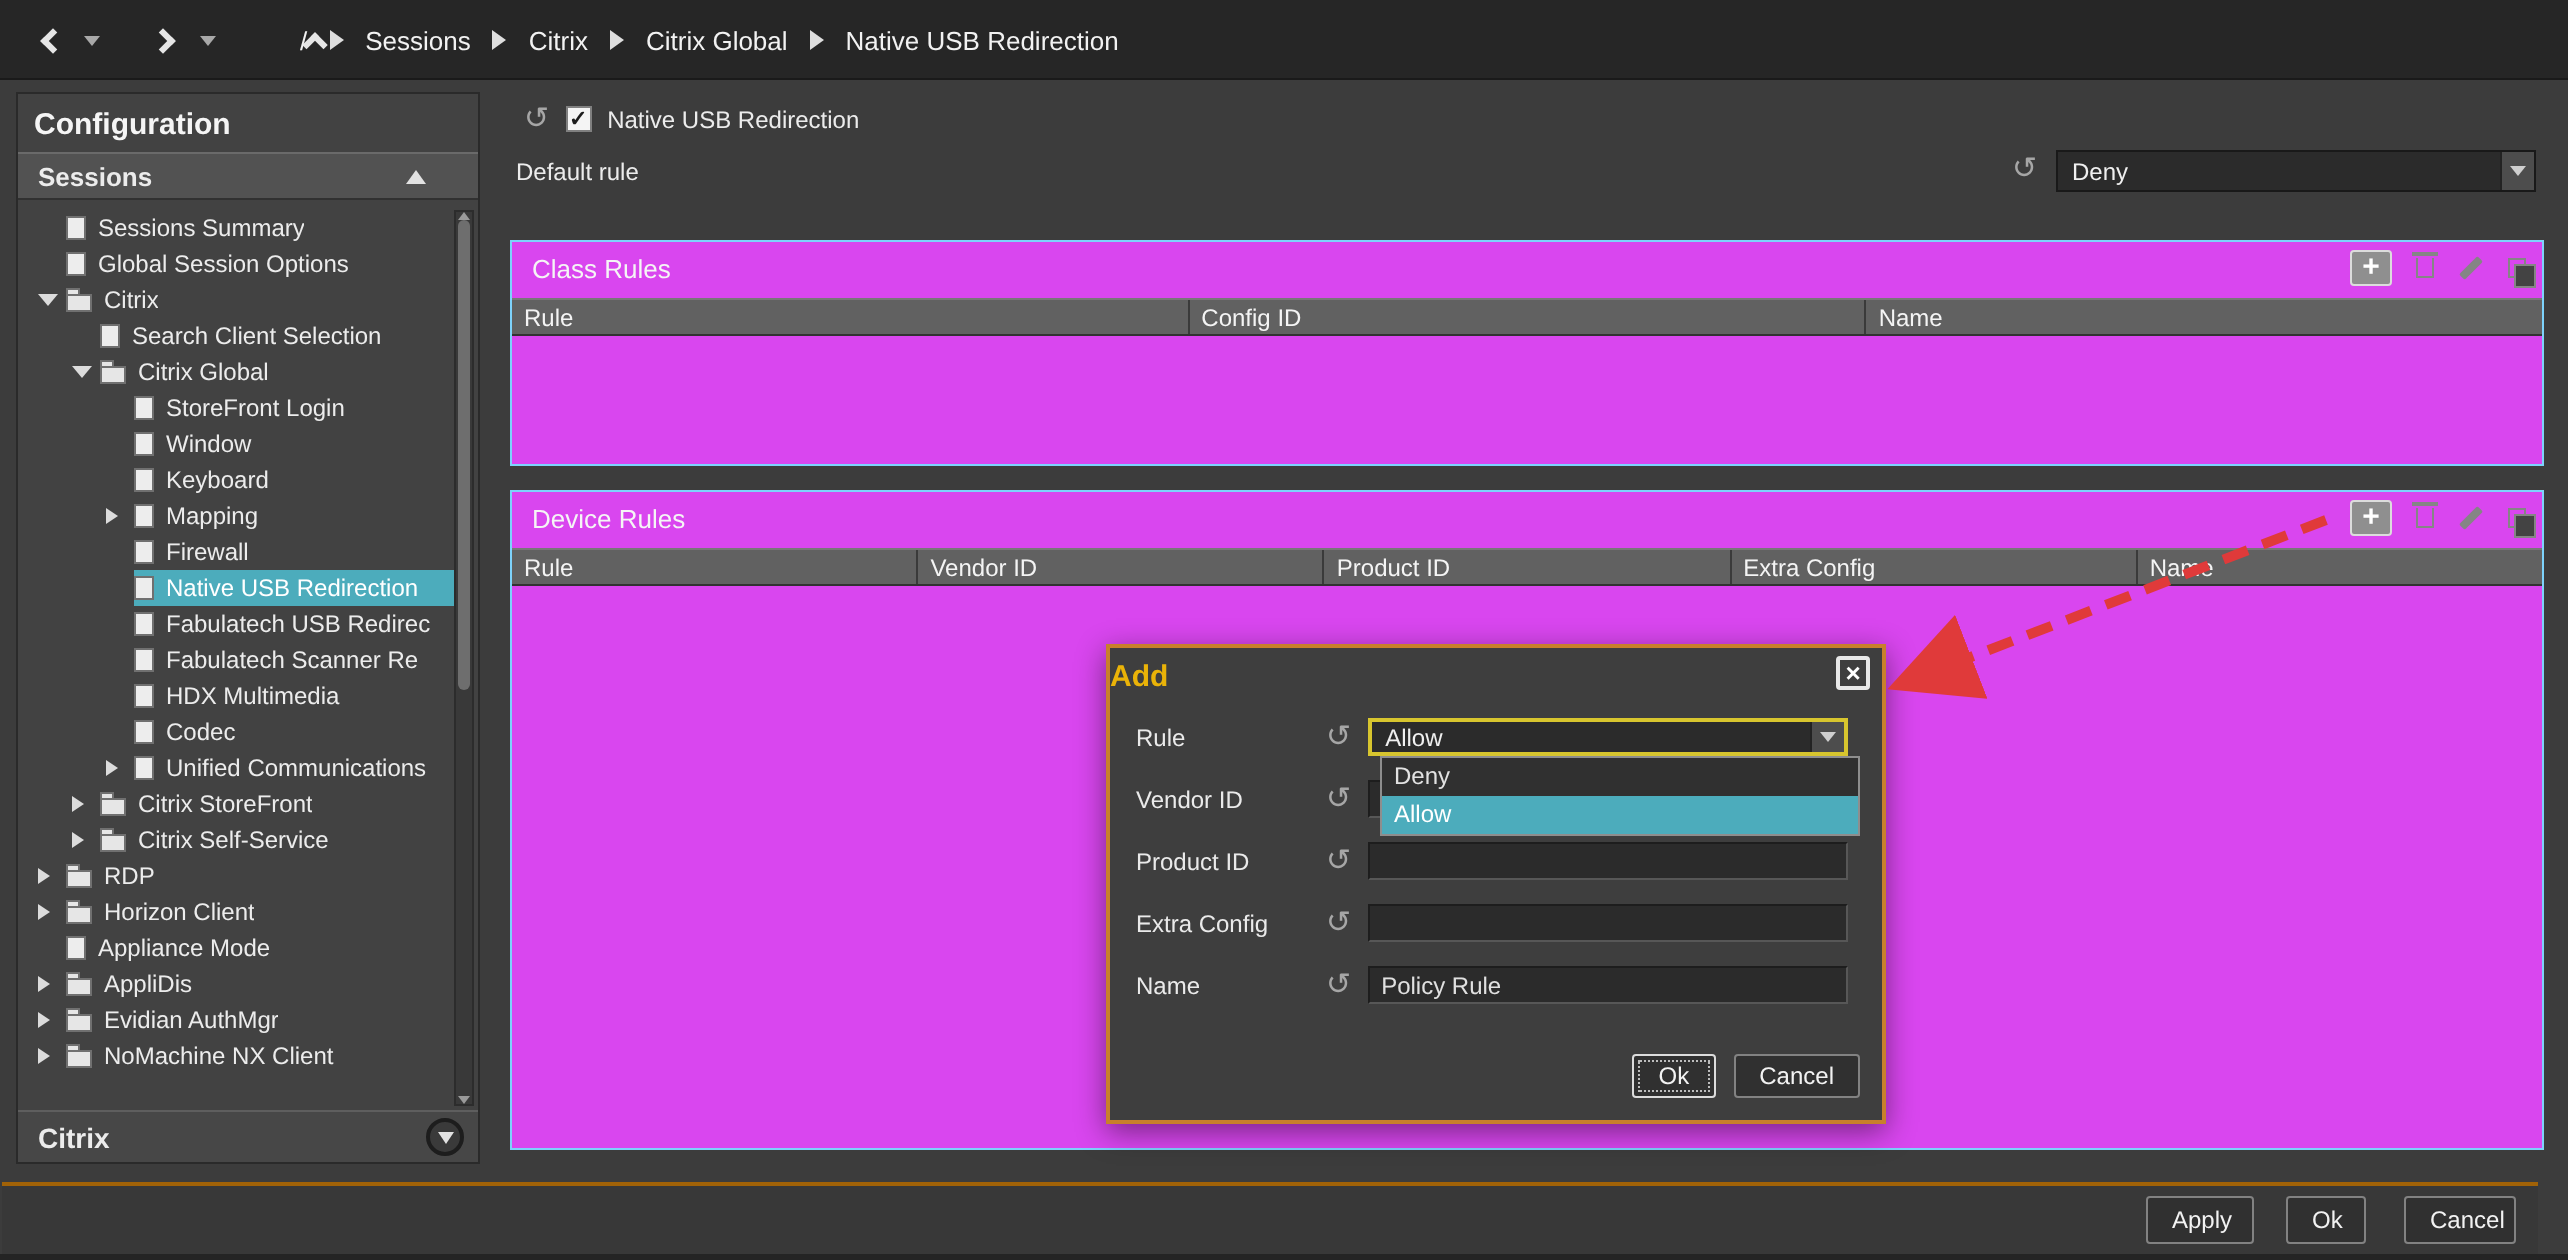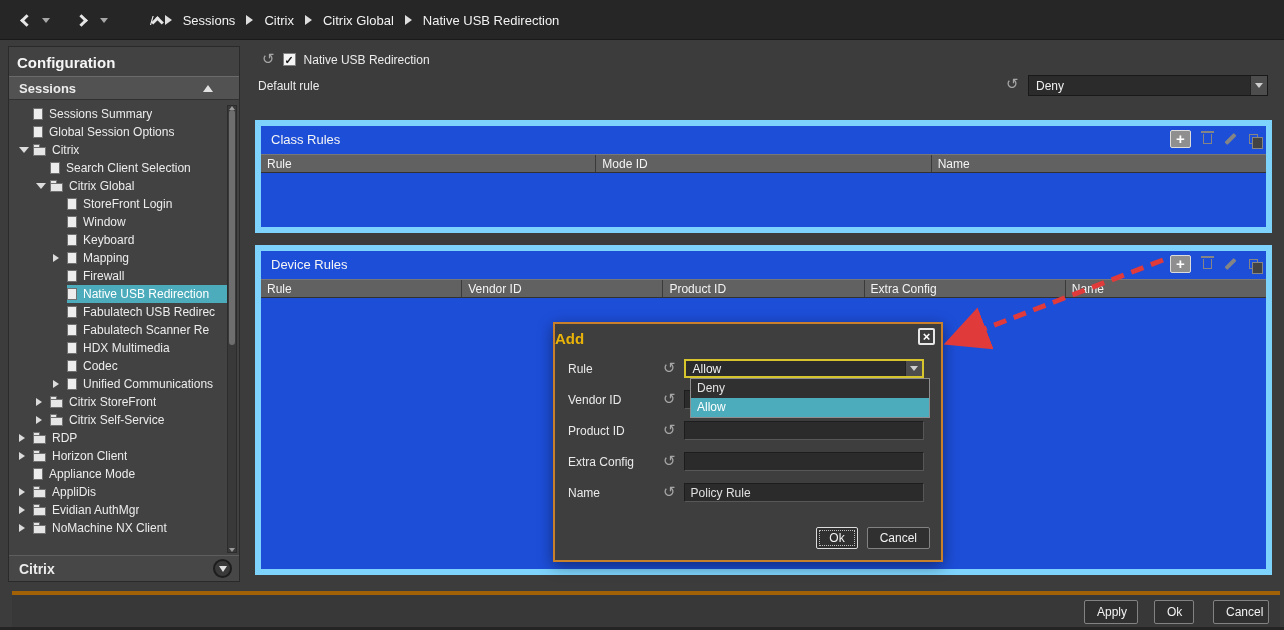--- a/index.html
+++ b/index.html
@@ -57,38 +57,38 @@
             line-height:12px;text-align:center;cursor:pointer;flex:none;}
   .defrule-label{position:absolute;left:258px;top:79px;}
   .defrule-reset{position:absolute;left:1006px;top:77px;}
   .selectbox{display:flex;align-items:center;background:#2b2b2b;border:1px solid #191919;height:21px;cursor:pointer;position:relative;}
   .selectbox .selval{flex:1;padding:0 7px;color:#f0f0f0;overflow:hidden;white-space:nowrap;}
   .selectbox .selbtn{width:17px;height:100%;background:#4d4d4d;border-left:1px solid #232323;display:flex;align-items:center;justify-content:center;}
   .tri-down{width:0;height:0;border-left:4px solid transparent;border-right:4px solid transparent;border-top:5px solid #cfcfcf;}
   .defrule-select{position:absolute;left:1028px;top:75px;width:240px;}
 
   
-  .groupbox{position:absolute;background:#1d4ed8;border:6px solid #7dd3fc;}
+  .groupbox{position:absolute;background:#d946ef;border:1px solid #7dd3fc;}
   .gb-class{left:255px;top:120px;width:1017px;height:113px;}
   .gb-device{left:255px;top:245px;width:1017px;height:330px;}
   .gb-title{position:absolute;left:10px;top:6px;font-size:13px;color:#f5f5f5;}
   .gb-tools{position:absolute;right:8px;top:3px;display:flex;align-items:center;gap:12px;height:20px;}
   .plus-btn{width:21px;height:18px;background:#8f8f8f;border:1px solid #dcdcdc;border-radius:2px;color:#ffffff;
             font-size:15px;font-weight:bold;line-height:15px;text-align:center;cursor:pointer;}
   .icon-trash{width:9px;height:10px;border:1px solid #858585;border-top:none;position:relative;cursor:pointer;}
   .icon-trash::before{content:"";position:absolute;left:-3px;top:-3px;width:13px;height:2px;background:#858585;}
   .icon-pencil{width:13px;height:4px;background:#858585;border-radius:1px;transform:rotate(-45deg);cursor:pointer;}
   .icon-copy{width:9px;height:10px;border:1px solid #858585;position:relative;cursor:pointer;}
   .icon-copy::after{content:"";position:absolute;left:2px;top:2px;width:9px;height:10px;background:#434343;border:1px solid #858585;}
   .theader{position:absolute;left:0;top:28px;right:0;height:19px;display:flex;background:#616161;border-top:1px solid #777;border-bottom:1px solid #323232;}
   .thcell{flex:1;padding:2px 6px;border-right:1px solid #3a3a3a;color:#f4f4f4;overflow:hidden;white-space:nowrap;cursor:pointer;}
   .thcell:last-child{border-right:none;}
 
   
-  .footer{position:absolute;left:12px;top:591px;width:1268px;height:39px;background:#383838;border-top:4px solid #a16207;}
+  .footer{position:absolute;left:1px;top:591px;width:1268px;height:39px;background:#383838;border-top:2px solid #a16207;}
   .btn{background:#303030;border:1px solid #828282;border-radius:2px;color:#f2f2f2;font-size:12px;
        font-family:"Liberation Sans",sans-serif;padding:3px 12px;cursor:pointer;}
   .footer .btn{position:absolute;top:5px;height:24px;}
   .btn-apply{left:1072px;width:54px;}
   .btn-fok{left:1142px;width:40px;}
   .btn-fcancel{left:1201px;width:56px;}
   .window-edge{position:absolute;left:0;top:627px;width:1284px;height:3px;background:#242424;}
 
   
   .dialog{position:absolute;left:553px;top:322px;width:390px;height:240px;background:#3e3e3e;border:2px solid #c8802b;
@@ -377,21 +377,21 @@
   <div class="groupbox gb-class">
     <div class="gb-title">Class Rules</div>
     <div class="gb-tools">
       <span class="plus-btn">+</span>
       <span class="icon-trash"></span>
       <span class="icon-pencil"></span>
       <span class="icon-copy"></span>
     </div>
     <div class="theader">
         <div class="thcell">Rule</div>
-        <div class="thcell">Mode ID</div>
+        <div class="thcell">Config ID</div>
         <div class="thcell">Name</div>
       </div>
   </div>
 
   <div class="groupbox gb-device">
     <div class="gb-title">Device Rules</div>
     <div class="gb-tools">
       <span class="plus-btn">+</span>
       <span class="icon-trash"></span>
       <span class="icon-pencil"></span>

